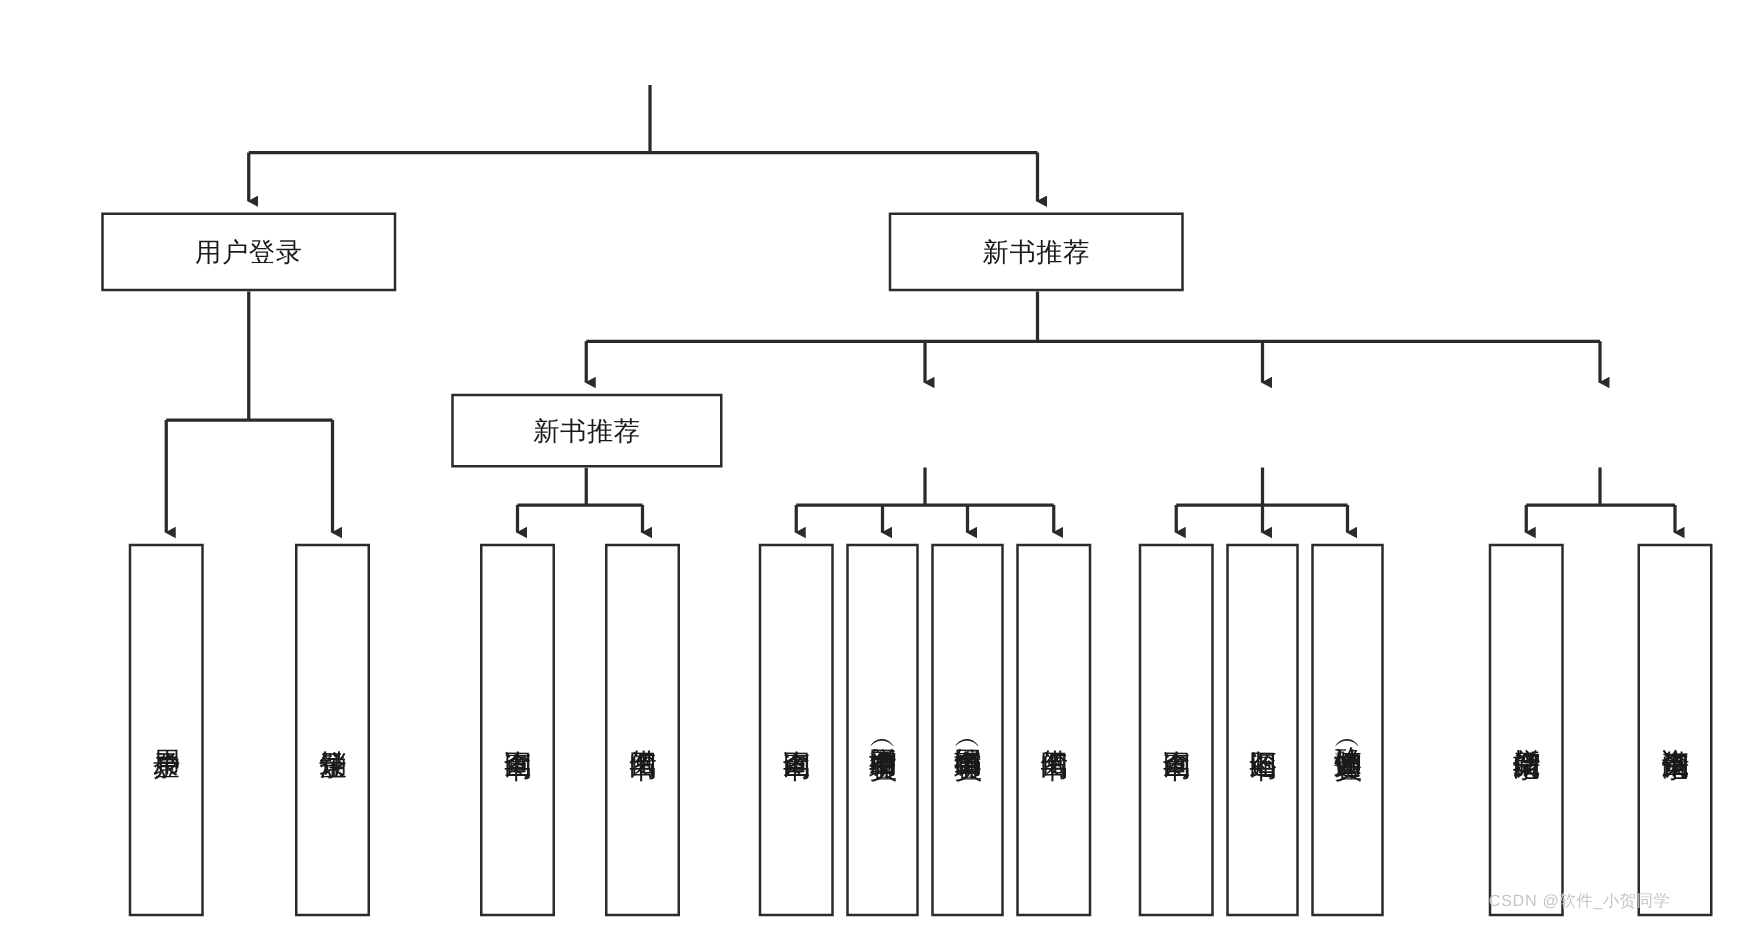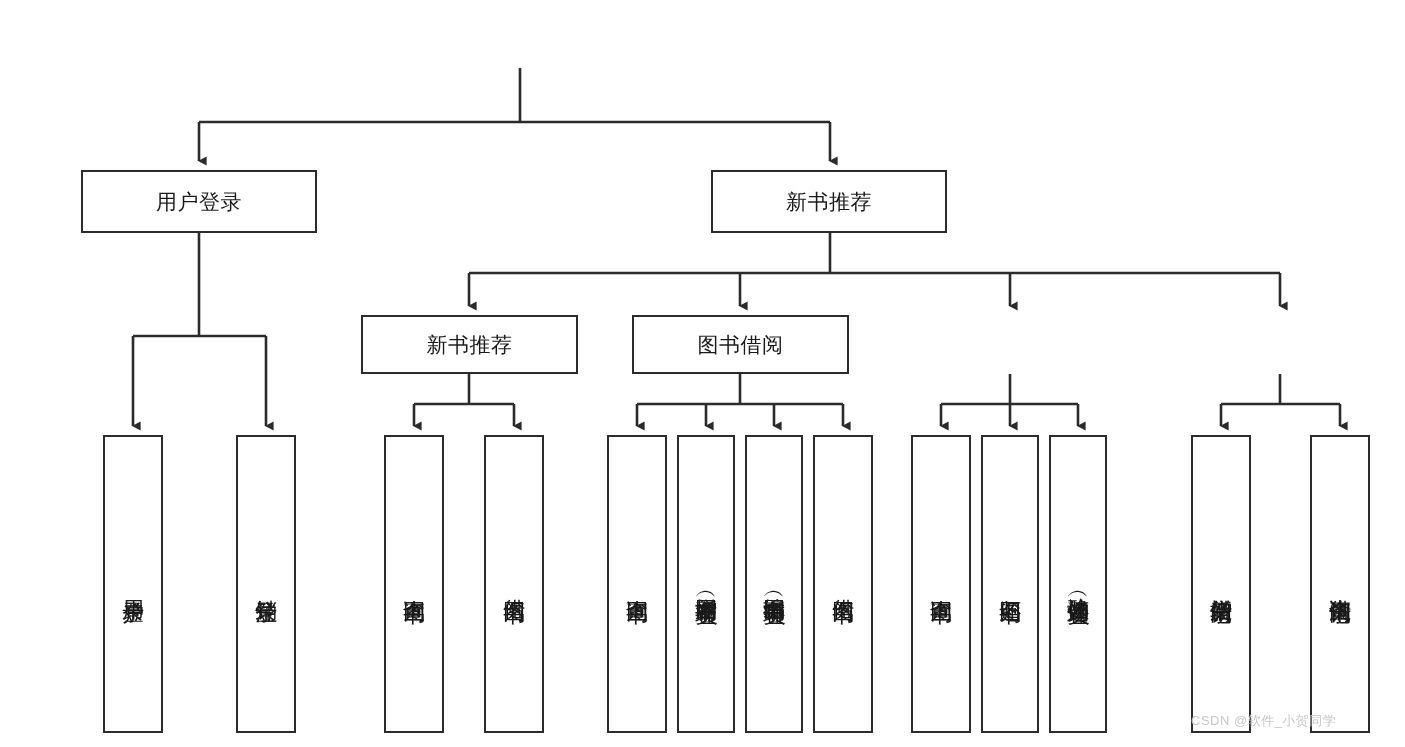--- a/index.html
+++ b/index.html
@@ -108,21 +108,20 @@
       <path d="M1221,404 L1221,426" marker-end="url(#arrow)"></path>
       <path d="M1340,404 L1340,426" marker-end="url(#arrow)"></path>
     </g>
   </svg>
 
 
   <div class="node node-h" style="left:81px; top:170px; width:236px; height:63px;">用户登录</div>
   <div class="node node-h" style="left:711px; top:170px; width:236px; height:63px;">新书推荐</div>
 
   <div class="node node-h" style="left:361px; top:315px; width:217px; height:59px;">新书推荐</div>
-  <div class="node node-h" style="left:632px; top:315px; width:217px; height:59px;">图书借阅</div>
 
   <div class="node node-v" style="left:103px; top:435px; width:60px; height:298px;">用户登录</div>
   <div class="node node-v" style="left:236px; top:435px; width:60px; height:298px;">注销登录</div>
 
   <div class="node node-v" style="left:384px; top:435px; width:60px; height:298px;">查询图书</div>
   <div class="node node-v" style="left:484px; top:435px; width:60px; height:298px;">借阅图书</div>
 
   <div class="node node-v" style="left:607px; top:435px; width:60px; height:298px;">查询图书</div>
   <div class="node node-v" style="left:677px; top:435px; width:58px; height:298px;">新增图书（管理员）</div>
   <div class="node node-v" style="left:745px; top:435px; width:58px; height:298px;">编辑图书（管理员）</div>

